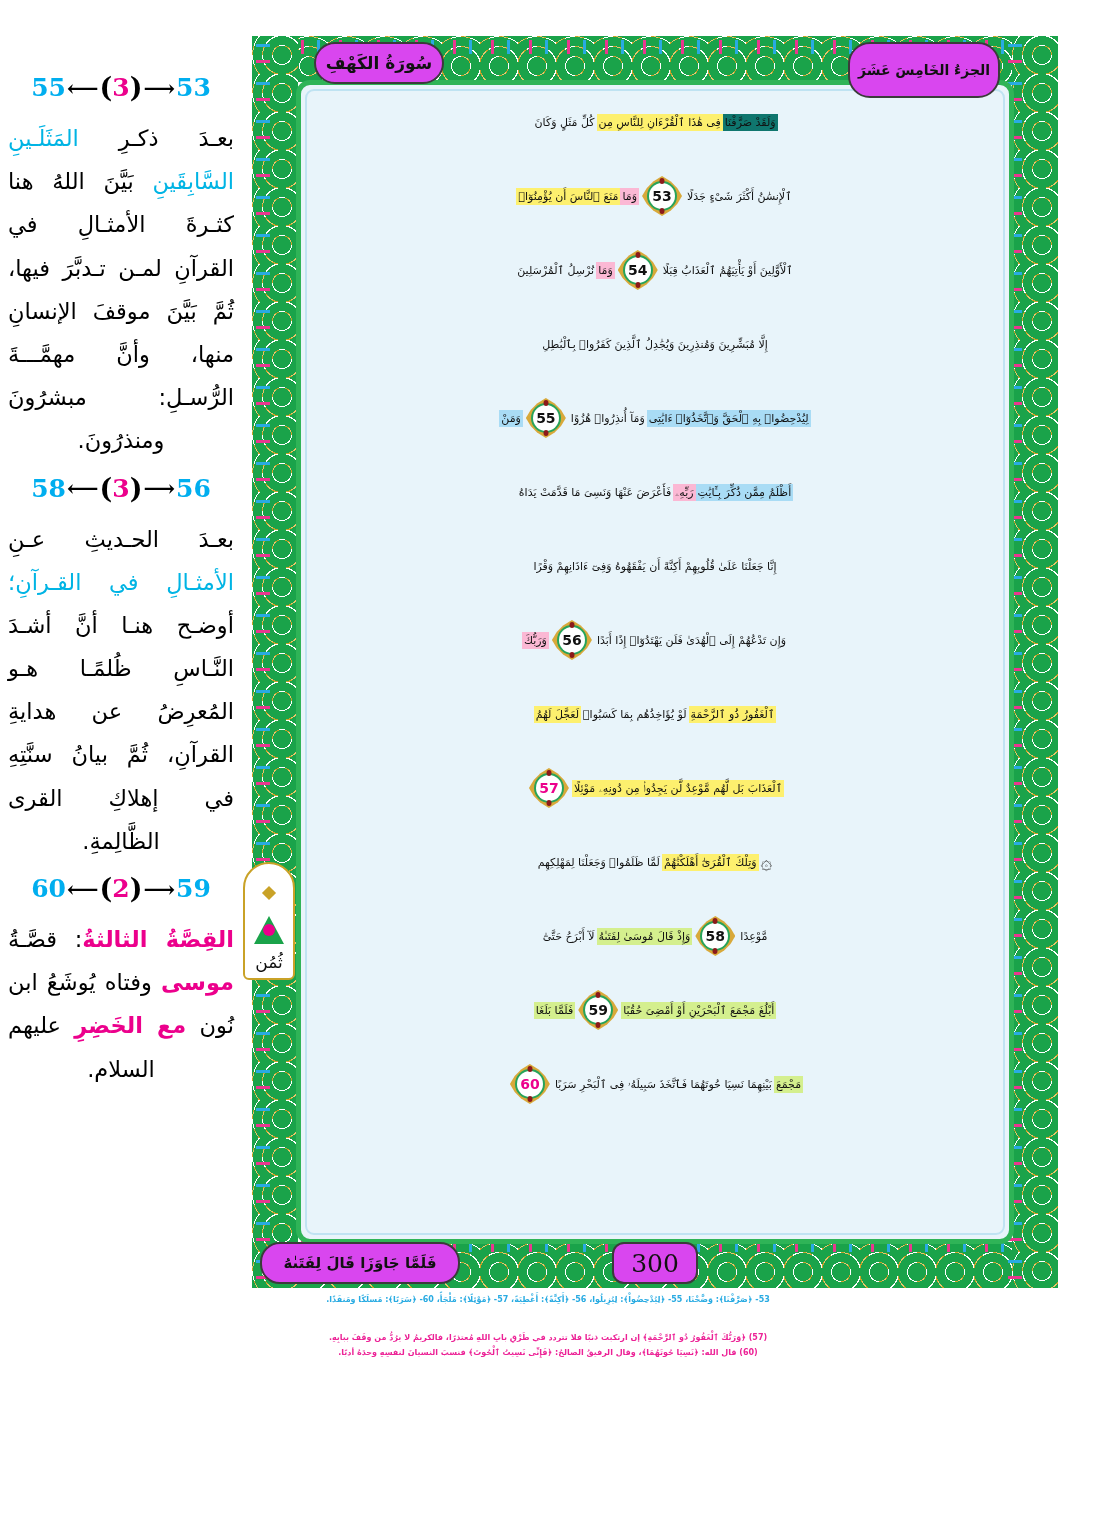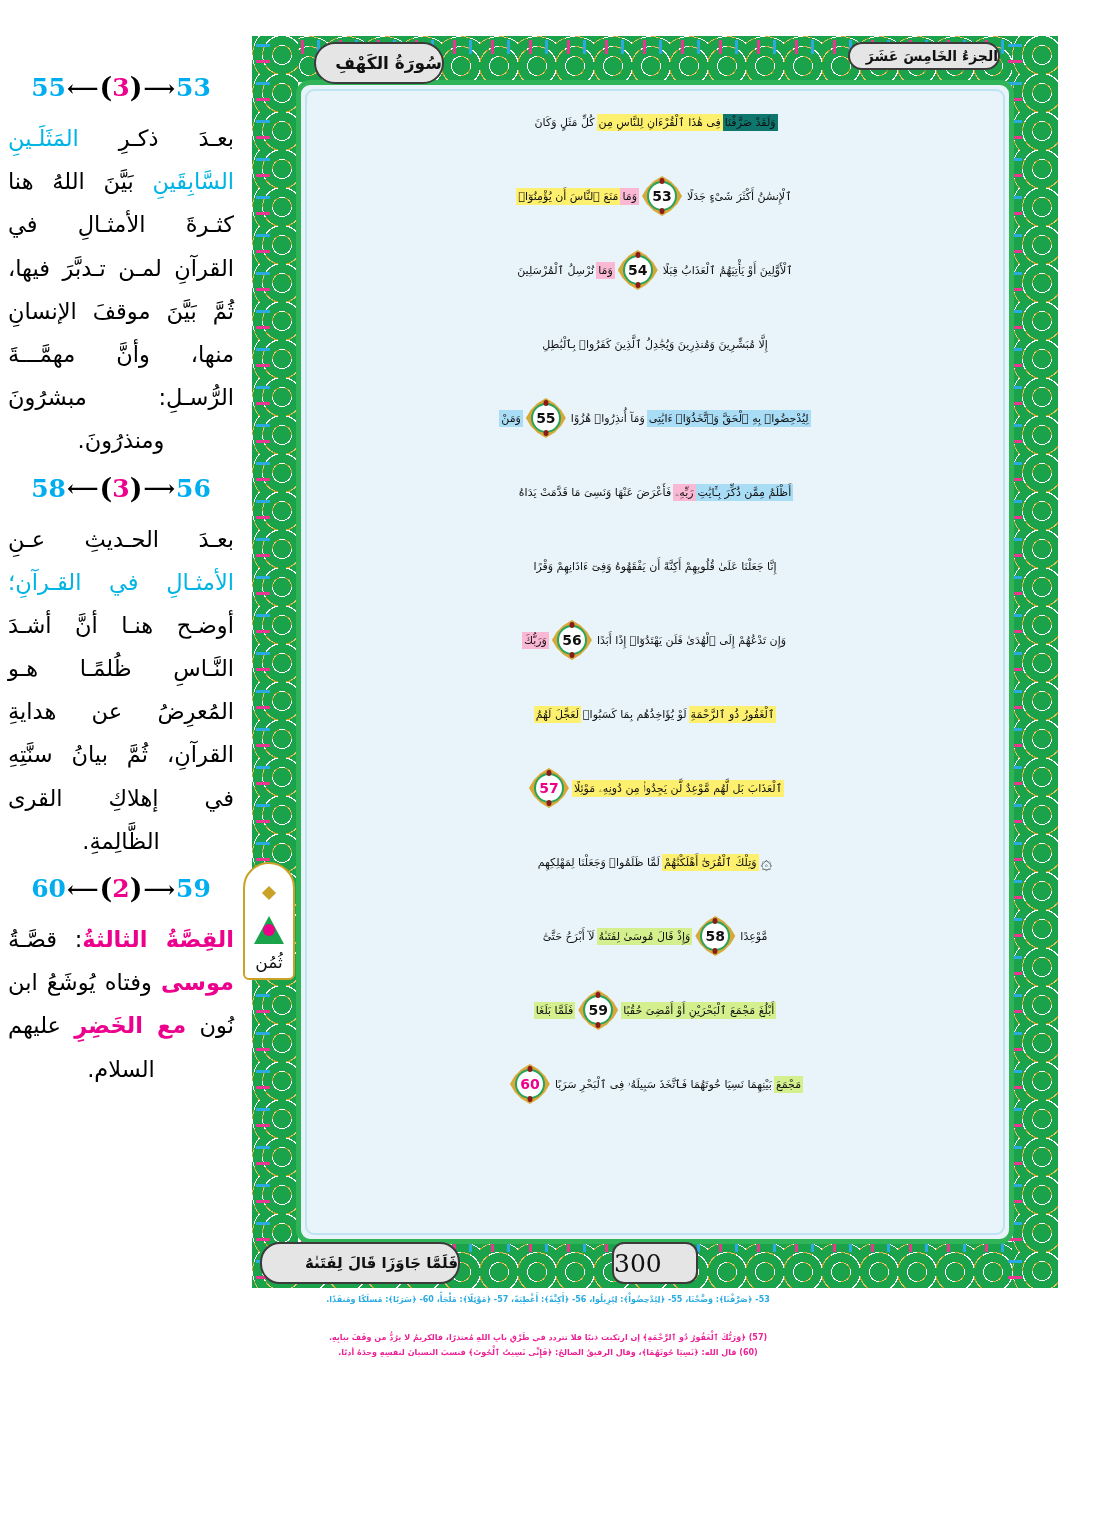--- a/index.html
+++ b/index.html
@@ -103,28 +103,28 @@
     border-radius:14px;
     overflow:hidden;
   }
   #quran-panel .inner-rule {
     position:absolute; inset:4px; border:2px solid #bfe3f2; border-radius:9px;
     pointer-events:none;
   }
 
   
   .cartouche {
-    position:absolute; background:#e5e5e5;
+    position:absolute; background:#d946ef;
     border:2.5px solid #3b3b3b; border-radius:22px;
-    display:flex; align-items:center; 
+    display:flex; align-items:center; justify-content:center;
     font-family:"DejaVu Sans","Liberation Sans",sans-serif;
     direction:rtl; color:#111; z-index:6;
   }
   #surah-cartouche { left:62px; top:6px; width:130px; height:42px; font-size:17px; font-weight:bold; }
-  #juz-cartouche   { right:58px; top:6px; width:152px; height:28px; font-size:14px; font-weight:bold; }
+  #juz-cartouche   { right:58px; top:6px; width:152px; height:56px; font-size:14px; font-weight:bold; }
   #page-cartouche  {
     left:50%; transform:translateX(-50%); bottom:4px;
     width:86px; height:42px; font-size:25px; font-weight:normal;
     font-family:"DejaVu Serif","Liberation Serif",serif;
     border-radius:12px; direction:ltr;
   }
   #footer-phrase-cartouche {
     left:8px; bottom:4px; width:200px; height:42px;
     font-size:15px; border-radius:20px; font-weight:bold;
   }

